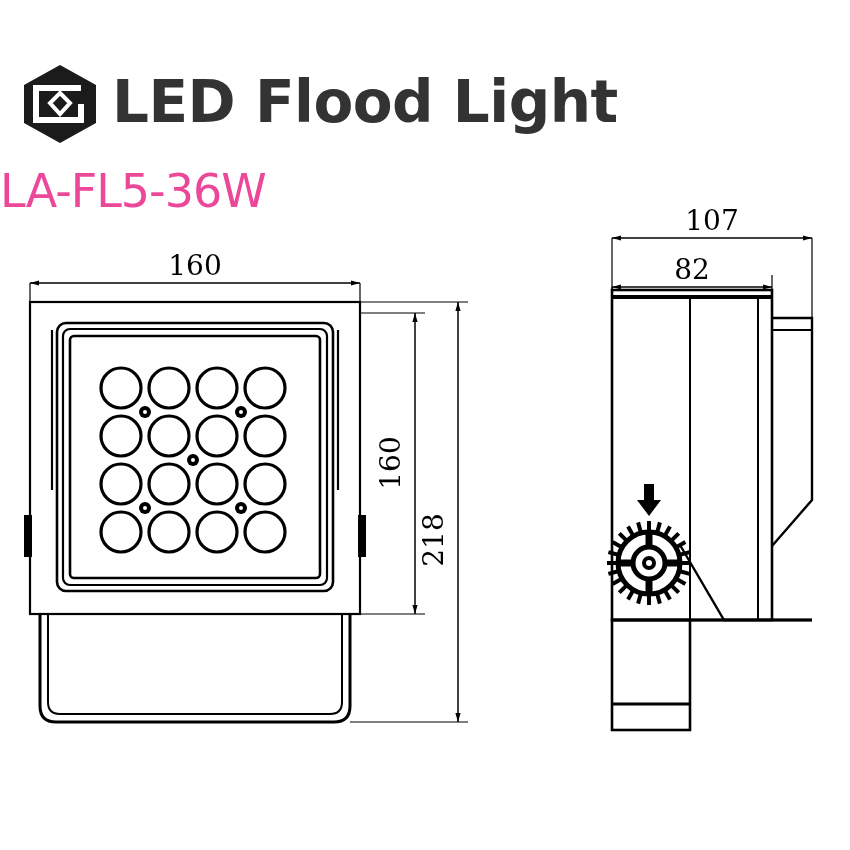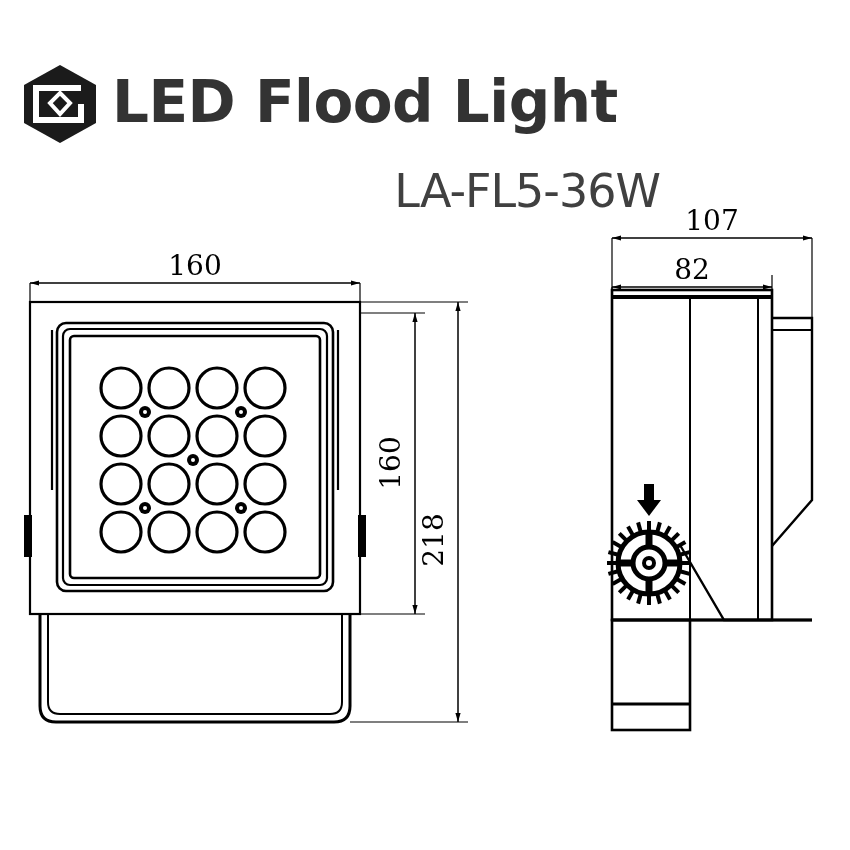--- a/index.html
+++ b/index.html
@@ -48,25 +48,25 @@
     color: #333333;
     letter-spacing: -0.5px;
     line-height: 80px;
     white-space: nowrap;
   }
   .model-text {
     position: absolute;
     left: 0;
     top: 120px;
     width: 850px;
-    text-align: right;
+    text-align: left;
     font-family: "DejaVu Sans", sans-serif;
     font-size: 46px;
     font-weight: normal;
-    color: #404040;
+    color: #ec4899;
     letter-spacing: -1px;
     padding-right: 190px;
     box-sizing: border-box;
     white-space: nowrap;
   }
 
   
   .drawing {
     position: absolute;
     left: 0;

